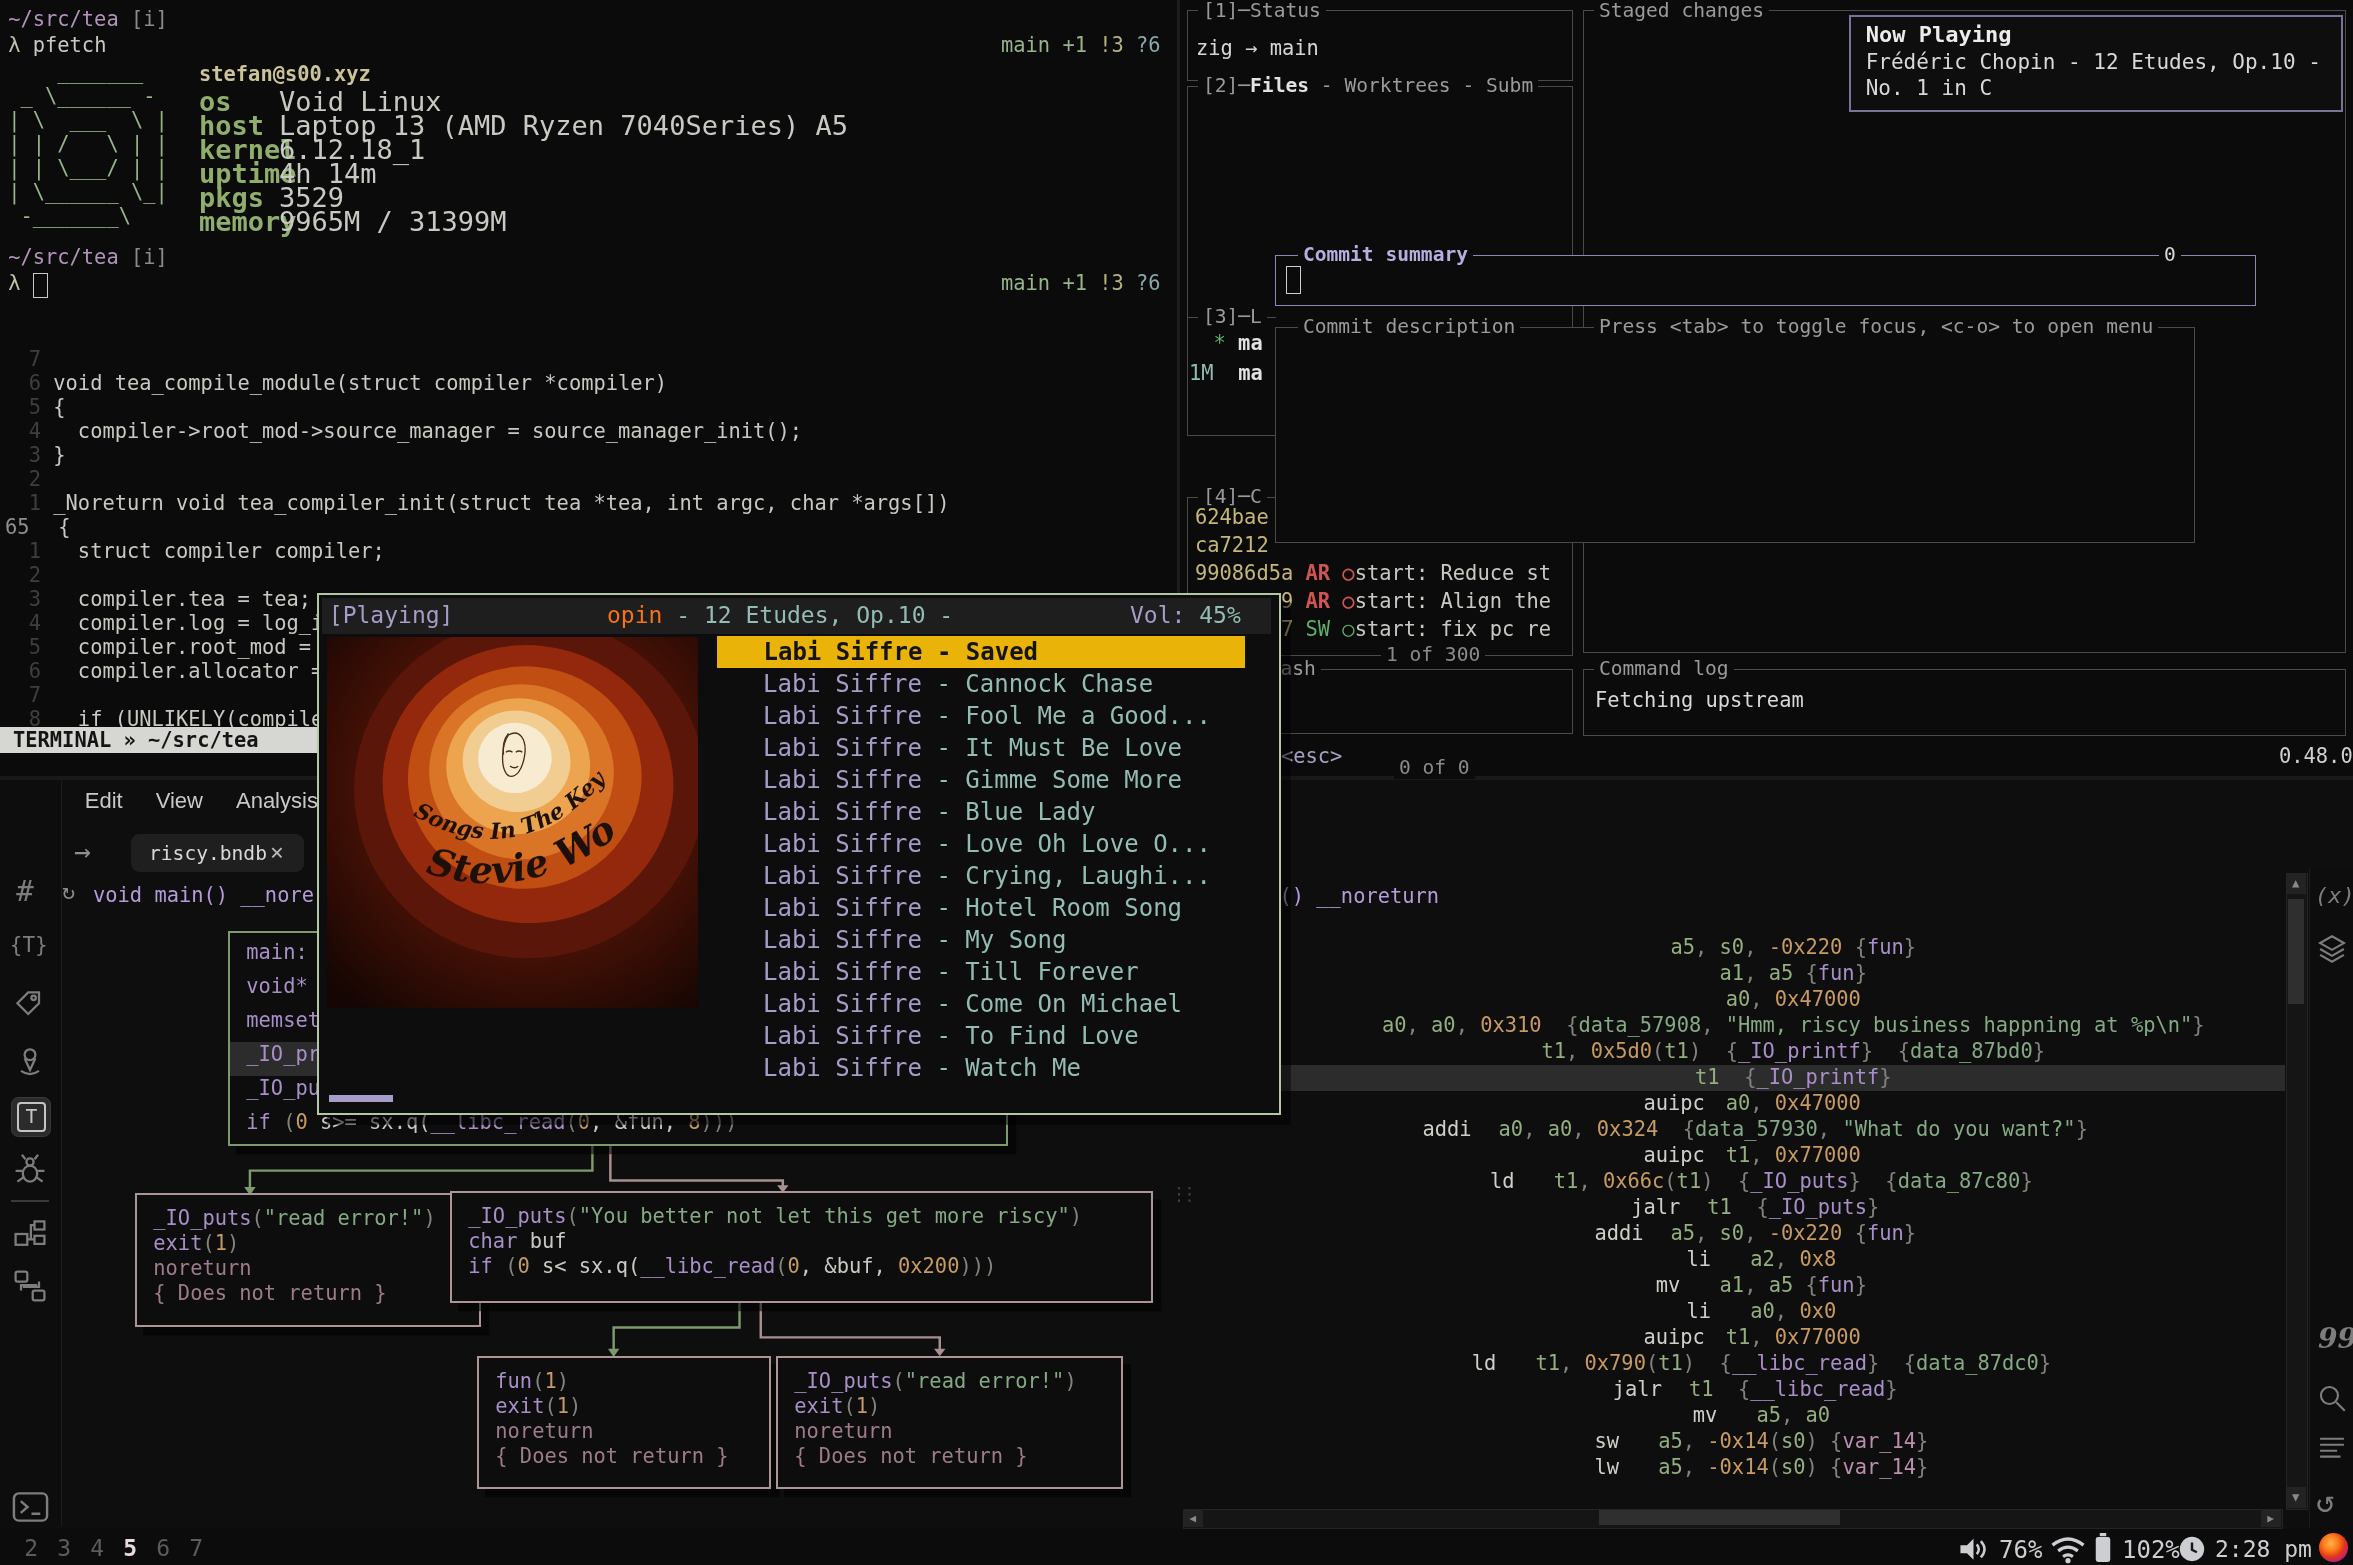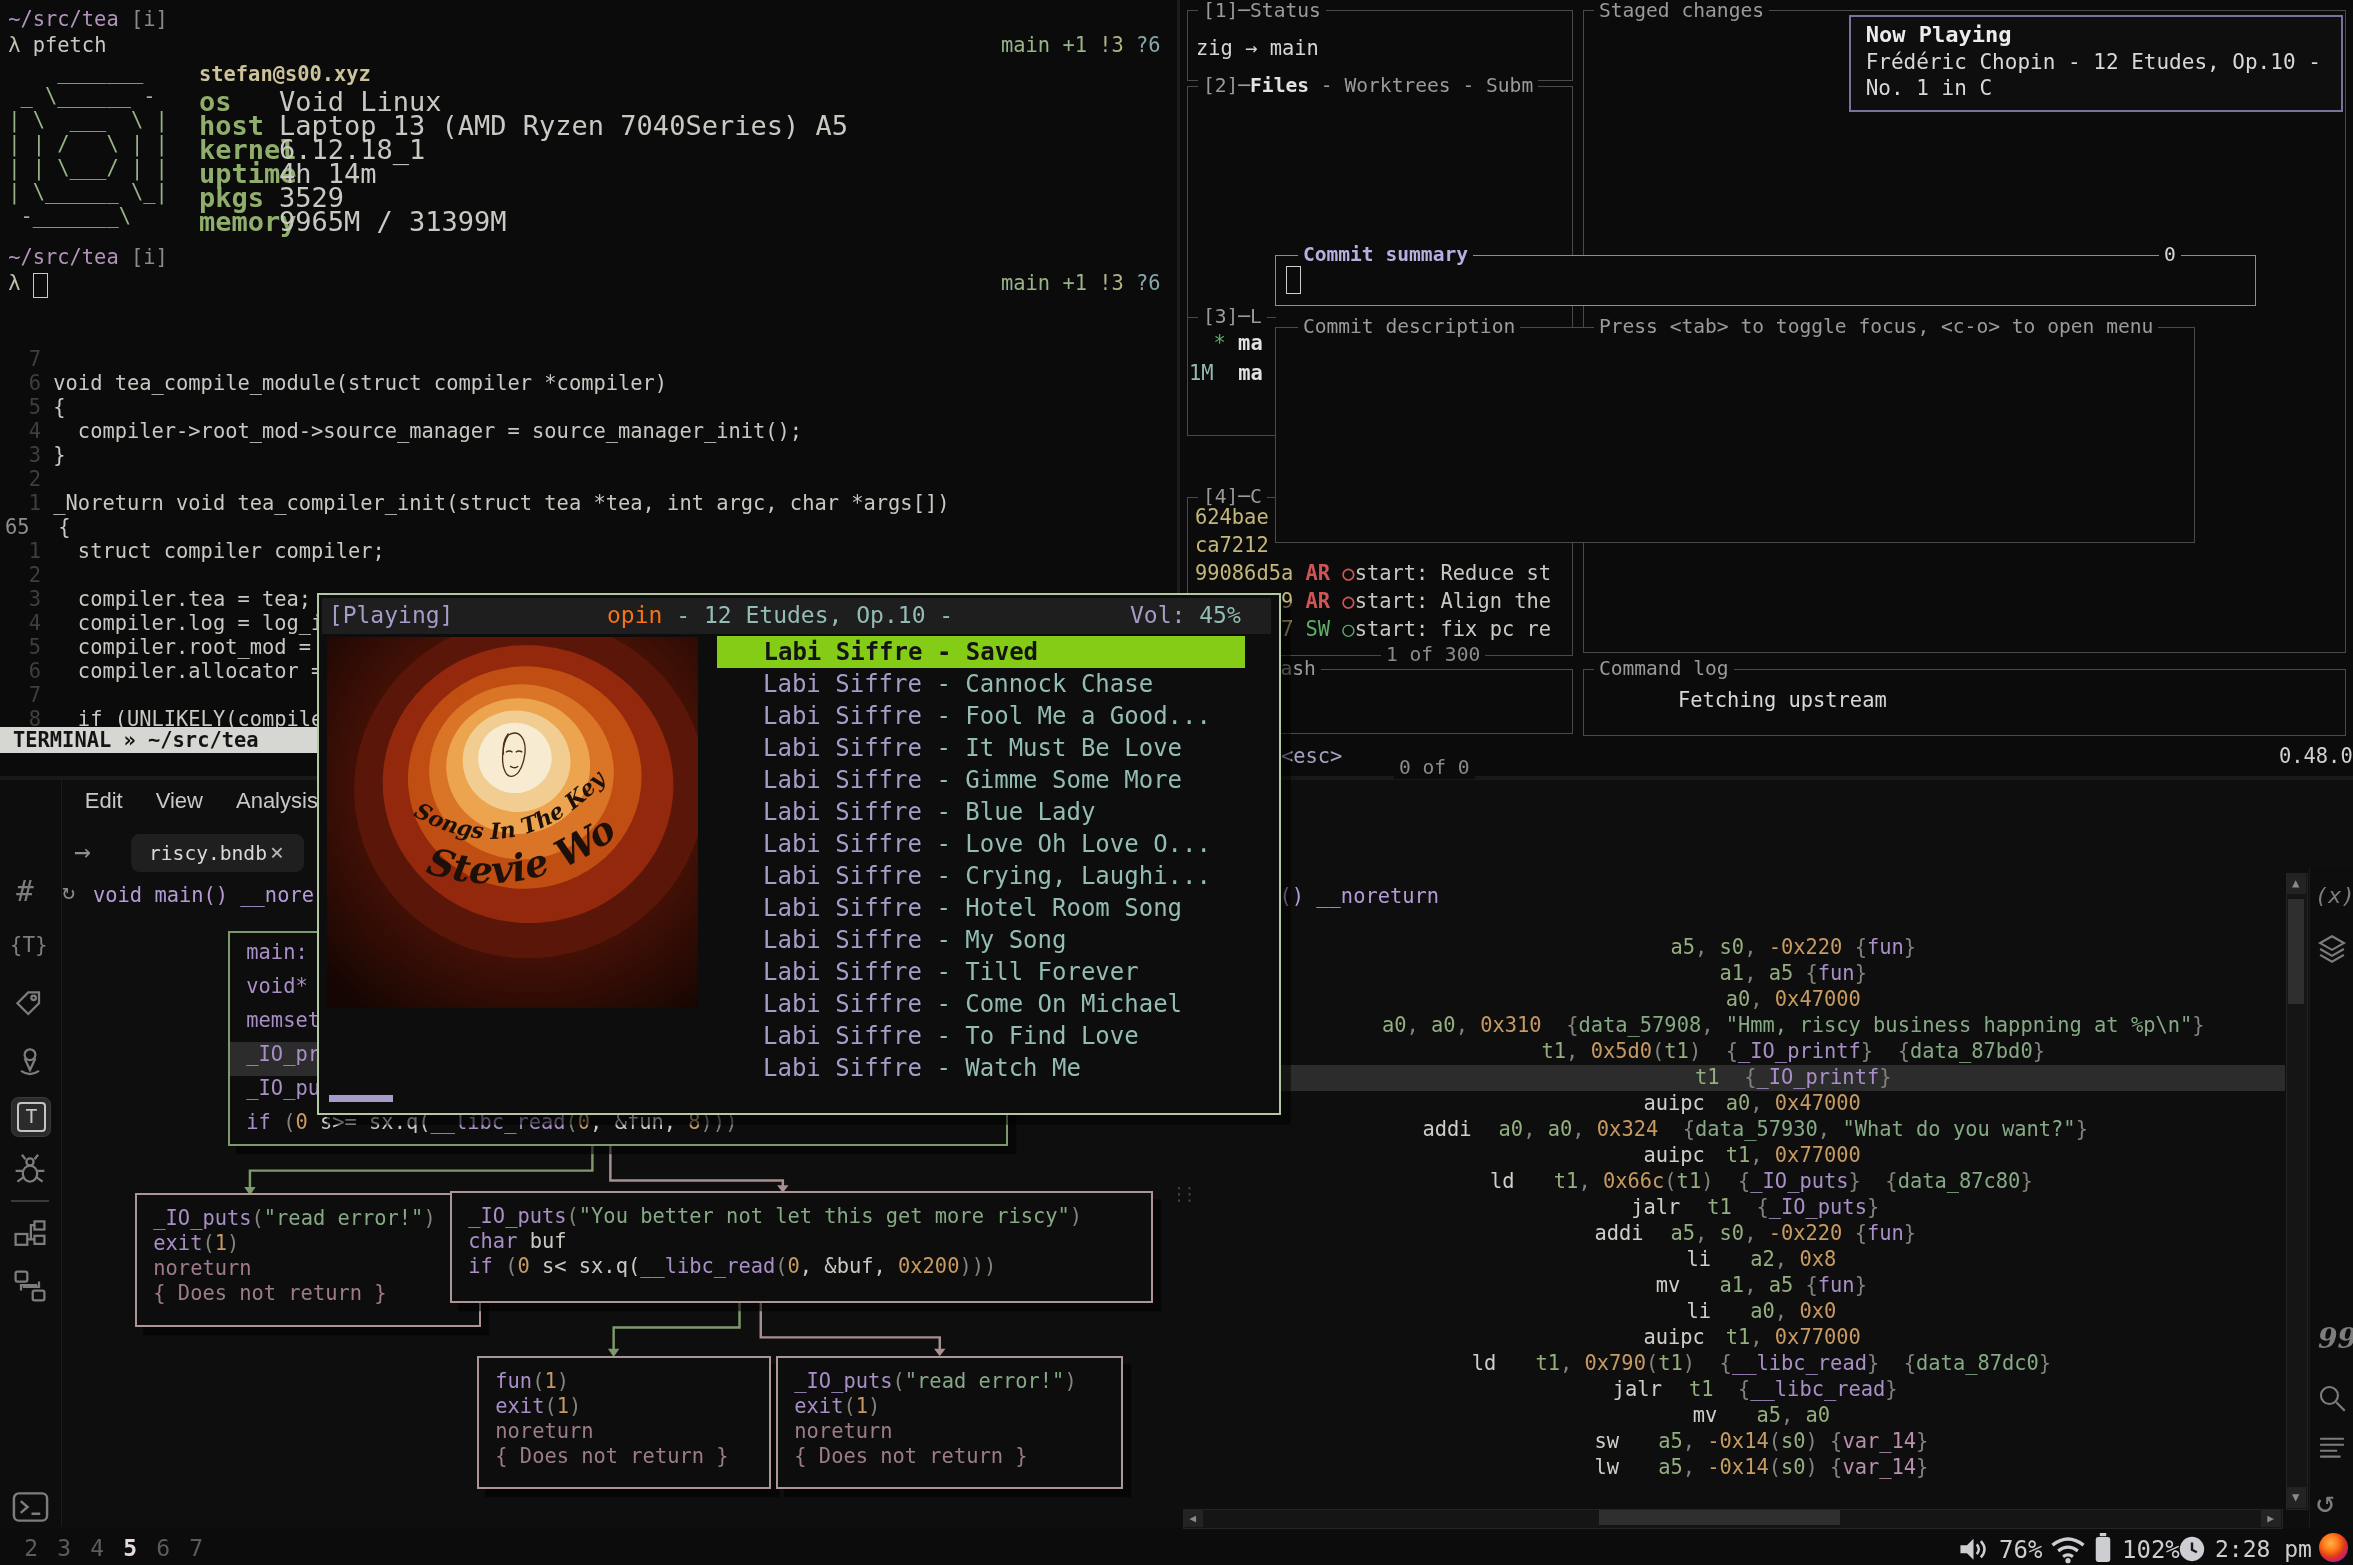--- a/index.html
+++ b/index.html
@@ -66,21 +66,21 @@
   #g-stash-label{left:1252px;top:658px;}
   #g-cmdlog-label{left:1594px;top:658px;}
   #g-status-content{left:1196px;top:36px;font-size:20.4px;color:#d6d6d6;white-space:pre;}
   #g-log-items{left:1189px;top:331px;}
   .lg-row{height:30px;font-size:20.4px;white-space:pre;}
   #g-commit-rows{left:1195px;top:505px;}
   .cm-row{height:28px;font-size:20.4px;white-space:pre;}
   .g-count{position:absolute;font-size:19.6px;color:#8a8a8a;background:#0b0b0b;padding:0 4.9px;}
   #g-commits-count{left:1381px;top:643px;}
   #g-stash-count{left:1394px;top:756px;}
-  #g-cmdlog-content{left:1678px;top:688px;font-size:20.4px;color:#d8d8d8;}
+  #g-cmdlog-content{left:1595px;top:688px;font-size:20.4px;color:#d8d8d8;}
   #g-esc{left:1281px;top:744px;font-size:20.4px;color:#a8a0c0;}
   #g-version{left:2279px;top:744px;font-size:20.4px;color:#d0d0d0;}
   #g-summary{left:1275px;top:255px;width:979px;height:49px;border:1.6px solid #8f86b8;background:#0b0b0b;z-index:20;}
   #g-summary-label{left:1298px;top:244px;color:#b8aee0;font-weight:700;z-index:21;}
   #g-summary-count{left:2159px;top:244px;color:#d8d8d8;z-index:21;}
   #g-summary-cursor{left:1286px;top:266px;width:13px;height:26px;border:1.6px solid #cfcfcf;z-index:21;}
   #g-desc{left:1275px;top:327px;width:918px;height:214px;border:1.6px solid #4a4a4a;background:#0b0b0b;z-index:20;}
   #g-desc-label{left:1298px;top:316px;z-index:21;}
   #g-desc-hint{left:1594px;top:316px;z-index:21;}
 
@@ -137,21 +137,21 @@
   
   #player{left:317px;top:593px;width:960px;height:518px;border:2.5px solid #b5c6a5;background:#0d0d0d;
           z-index:40;box-shadow:9.8px 9.8px 0 rgba(0,0,0,.5);}
   #p-header{position:absolute;left:3.3px;top:2.5px;width:949px;height:36px;background:#1e1e1e;}
   #p-state{position:absolute;left:9.8px;top:6.5px;font-size:23px;color:#a79bc8;}
   #p-title{position:absolute;left:288px;top:6.5px;font-size:23px;white-space:pre;}
   #p-vol{position:absolute;left:811px;top:6.5px;font-size:23px;white-space:pre;}
   #p-art{position:absolute;left:8.2px;top:42px;width:371px;height:371px;}
   #p-tracks{position:absolute;left:391px;top:41px;width:549px;}
   .track{height:32px;font-size:24px;line-height:32px;white-space:pre;padding-left:53px;}
-  .track.sel{background:#84cc16;margin-left:6.5px;padding-left:47px;width:481px;}
+  .track.sel{background:#eab308;margin-left:6.5px;padding-left:47px;width:481px;}
   .track.sel span{color:#141414;font-weight:700;}
   #p-progress{position:absolute;left:9.8px;top:500px;width:64px;height:6.5px;background:#a79bc8;}
 
   
   #notif{left:1849px;top:14.7px;width:490px;height:93px;border:2.5px solid #77739a;background:#0e0e0e;z-index:50;}
   #n-title{position:absolute;left:14.7px;top:4.9px;font-size:22px;font-weight:700;color:#ececec;}
   #n-l1{position:absolute;left:14.7px;top:33px;font-size:21px;color:#d8d8d8;white-space:pre;}
   #n-l2{position:absolute;left:14.7px;top:59px;font-size:21px;color:#d8d8d8;white-space:pre;}
 </style>
 </head>

